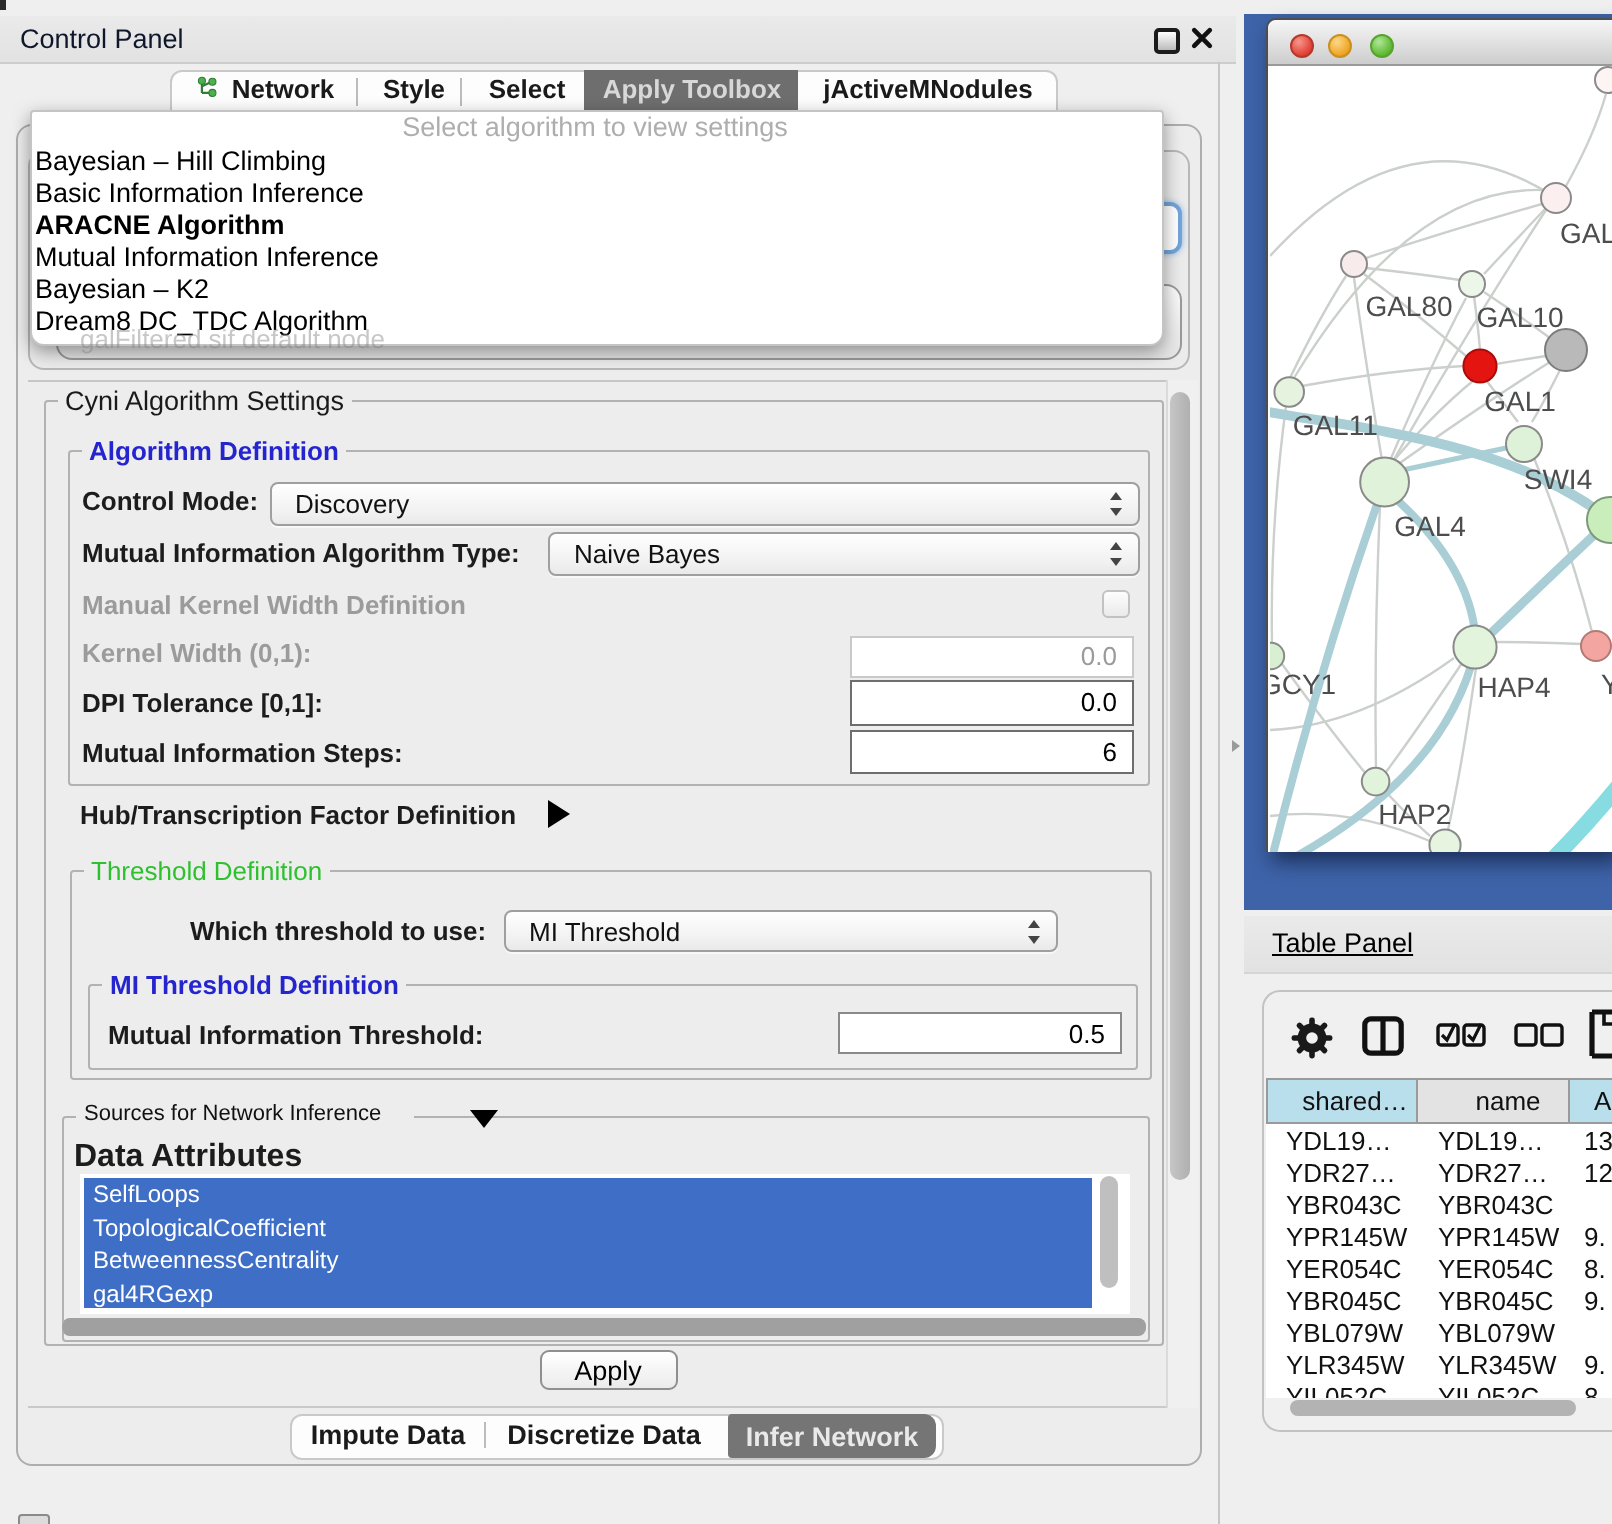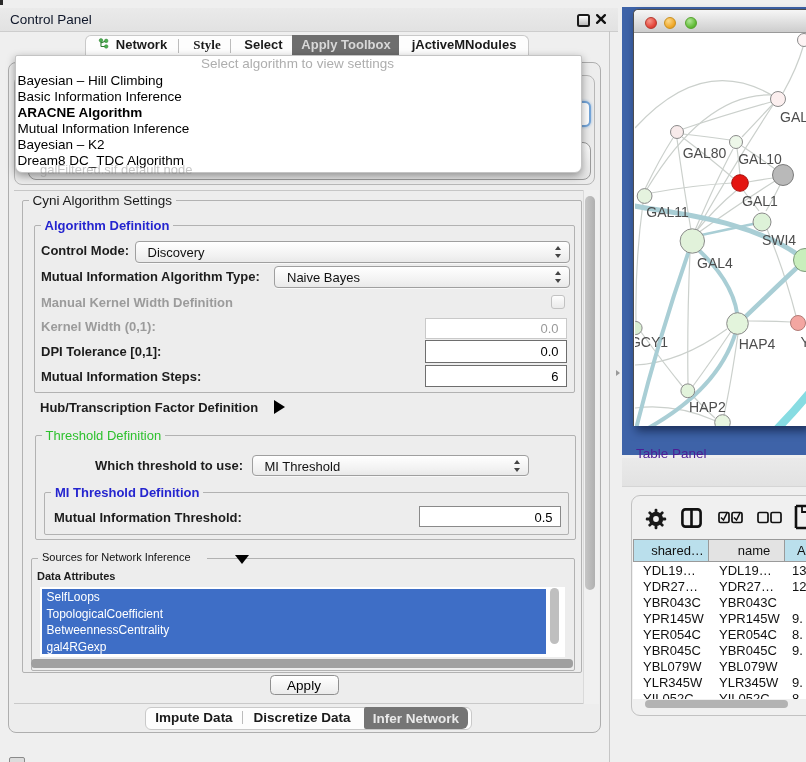--- a/index.html
+++ b/index.html
@@ -108,21 +108,21 @@
       <text x="80" y="235" text-anchor="middle">GAL4</text>
       <text x="14" y="314" text-anchor="middle">GCY1</text>
       <text x="122" y="315.5" text-anchor="middle">HAP4</text>
       <text x="165.5" y="314">YJ</text>
       <text x="72.4" y="379" text-anchor="middle">HAP2</text>
     </g>
   </svg>
 </div>
 
 <div class="abs" style="left:622px;top:458px;width:184px;height:28px;background:linear-gradient(#eaeaea,#e2e2e2);border-bottom:1px solid #d5d5d5;"></div>
-<div class="abs" style="left:636px;top:440px;height:28px;line-height:28px;font-size:13.5px;color:#4c1d95;">Table Panel</div>
+<div class="abs" style="left:636px;top:458px;height:28px;line-height:28px;font-size:13.5px;color:#000000;text-decoration:underline;">Table Panel</div>
 
 <div class="abs" style="left:631px;top:495px;width:190px;height:219px;border:1px solid #c2c2c2;border-radius:9px;background:#f0f0f0;"></div>
 
 <svg class="abs" style="left:645px;top:508px;" width="22" height="22" viewBox="0 0 22 22">
       <g fill="#1a1a1a">
         <circle cx="11" cy="11" r="7.2"></circle>
         <rect x="9.6" y="0.8" width="2.8" height="4.5" rx="1.2" transform="rotate(0 11 11)"></rect>
         <rect x="9.6" y="0.8" width="2.8" height="4.5" rx="1.2" transform="rotate(45 11 11)"></rect>
         <rect x="9.6" y="0.8" width="2.8" height="4.5" rx="1.2" transform="rotate(90 11 11)"></rect>
         <rect x="9.6" y="0.8" width="2.8" height="4.5" rx="1.2" transform="rotate(135 11 11)"></rect>
@@ -258,21 +258,21 @@
 </div>
 <div class="lbl" style="position:absolute;left:54px;top:509.5px;">Mutual Information Threshold:</div>
 <div class="fld" style="left:418.5px;top:506px;width:142px;height:21px;border:1px solid #8a8a8a;box-sizing:border-box;">
       <span style="color:#000;">0.5</span>
     </div>
 
 <div class="grp" style="left:31px;top:558px;width:542px;height:111px;">
   <span class="gt" style="color:#111;font-weight:normal;font-size:11px;">Sources for Network Inference&nbsp;&nbsp;&nbsp;&nbsp;</span>
 </div>
 <div class="abs" style="left:235px;top:554.5px;width:0;height:0;border-left:7.5px solid transparent;border-right:7.5px solid transparent;border-top:9.5px solid #000;"></div>
-<div class="lbl" style="position:absolute;left:37px;top:570px;font-size:11px;">Data Attributes</div>
+<div class="lbl" style="position:absolute;left:37px;top:570px;font-size:16px;">Data Attributes</div>
 
 <div class="abs" style="left:40px;top:586.5px;width:525px;height:70px;background:#fff;"></div>
 <div class="abs" style="left:41.5px;top:588.7px;width:504px;height:65.8px;background:#3e6ec6;"></div>
 <div class="abs" style="left:46.5px;top:589px;font-size:12px;color:#fff;line-height:16.6px;white-space:nowrap;">SelfLoops<br>TopologicalCoefficient<br>BetweennessCentrality<br>gal4RGexp</div>
 <div class="abs" style="left:550px;top:588px;width:8.5px;height:56px;border-radius:4.5px;background:#bfbfbf;"></div>
 
 <div class="abs" style="left:31px;top:659px;width:542px;height:8.5px;border-radius:4px;background:#d9d9d9;"></div>
 <div class="abs" style="left:31px;top:659px;width:542px;height:8.5px;border-radius:4px;background:#a0a0a0;"></div>
 
 <div class="abs" style="left:269.5px;top:674.5px;width:69px;height:20px;border:1px solid #8f8f8f;border-radius:4.5px;background:linear-gradient(#ffffff,#ebebeb);text-align:center;line-height:20px;font-size:13.5px;color:#000;box-sizing:border-box;">Apply</div>
@@ -287,21 +287,21 @@
 <div class="abs" style="left:85px;top:35px;width:442px;height:21px;background:#fdfdfd;border:1px solid #c9c9c9;border-bottom:none;border-radius:6px 6px 0 0;"></div>
 <div class="abs" style="left:177.5px;top:39px;width:1px;height:14px;background:#bcbcbc;"></div>
 <div class="abs" style="left:229.5px;top:39px;width:1px;height:14px;background:#bcbcbc;"></div>
 <svg class="abs" style="left:98px;top:38px;" width="11" height="11" viewBox="0 0 13 13">
   <path d="M3.5 3.5 L3.5 10 M3.5 10 L9.5 10 M3.5 6 L9 3.5" stroke="#2e7d32" stroke-width="1.3" fill="none"></path>
   <circle cx="3.5" cy="2.8" r="2.1" fill="#4caf50" stroke="#2e7d32" stroke-width="0.6"></circle>
   <circle cx="9.7" cy="3.4" r="2.1" fill="#4caf50" stroke="#2e7d32" stroke-width="0.6"></circle>
   <circle cx="9.7" cy="10" r="2.1" fill="#4caf50" stroke="#2e7d32" stroke-width="0.6"></circle>
 </svg>
 <div class="tabtxt" style="left:141.5px;top:34px;line-height:22px;">Network</div>
-<div class="tabtxt" style="left:207px;top:34px;line-height:22px;font-family:Liberation Serif, serif;">Style</div>
+<div class="tabtxt" style="left:207px;top:34px;line-height:22px;">Style</div>
 <div class="tabtxt" style="left:263.5px;top:34px;line-height:22px;">Select</div>
 <div class="abs" style="left:292px;top:35px;width:107px;height:21px;background:#6e6e6e;"></div>
 <div class="tabtxt" style="left:346px;top:34px;line-height:22px;color:#d8d8d8;">Apply Toolbox</div>
 <div class="tabtxt" style="left:464px;top:34px;line-height:22px;">jActiveMNodules</div>
 
 <div class="abs" style="left:15px;top:55px;width:565px;height:116px;background:#fff;border:1px solid #c4c4c4;border-radius:2px 2px 7px 7px;box-shadow:0 3px 9px rgba(0,0,0,.38);"></div>
 <div class="abs" style="left:15px;top:56px;width:565px;text-align:center;font-size:13.5px;color:#aeaeae;">Select algorithm to view settings</div>
 <div class="popitem" style="top:73px;">Bayesian – Hill Climbing</div>
 <div class="popitem" style="top:89px;">Basic Information Inference</div>
 <div class="popitem" style="top:105px;font-weight:bold;">ARACNE Algorithm</div>

